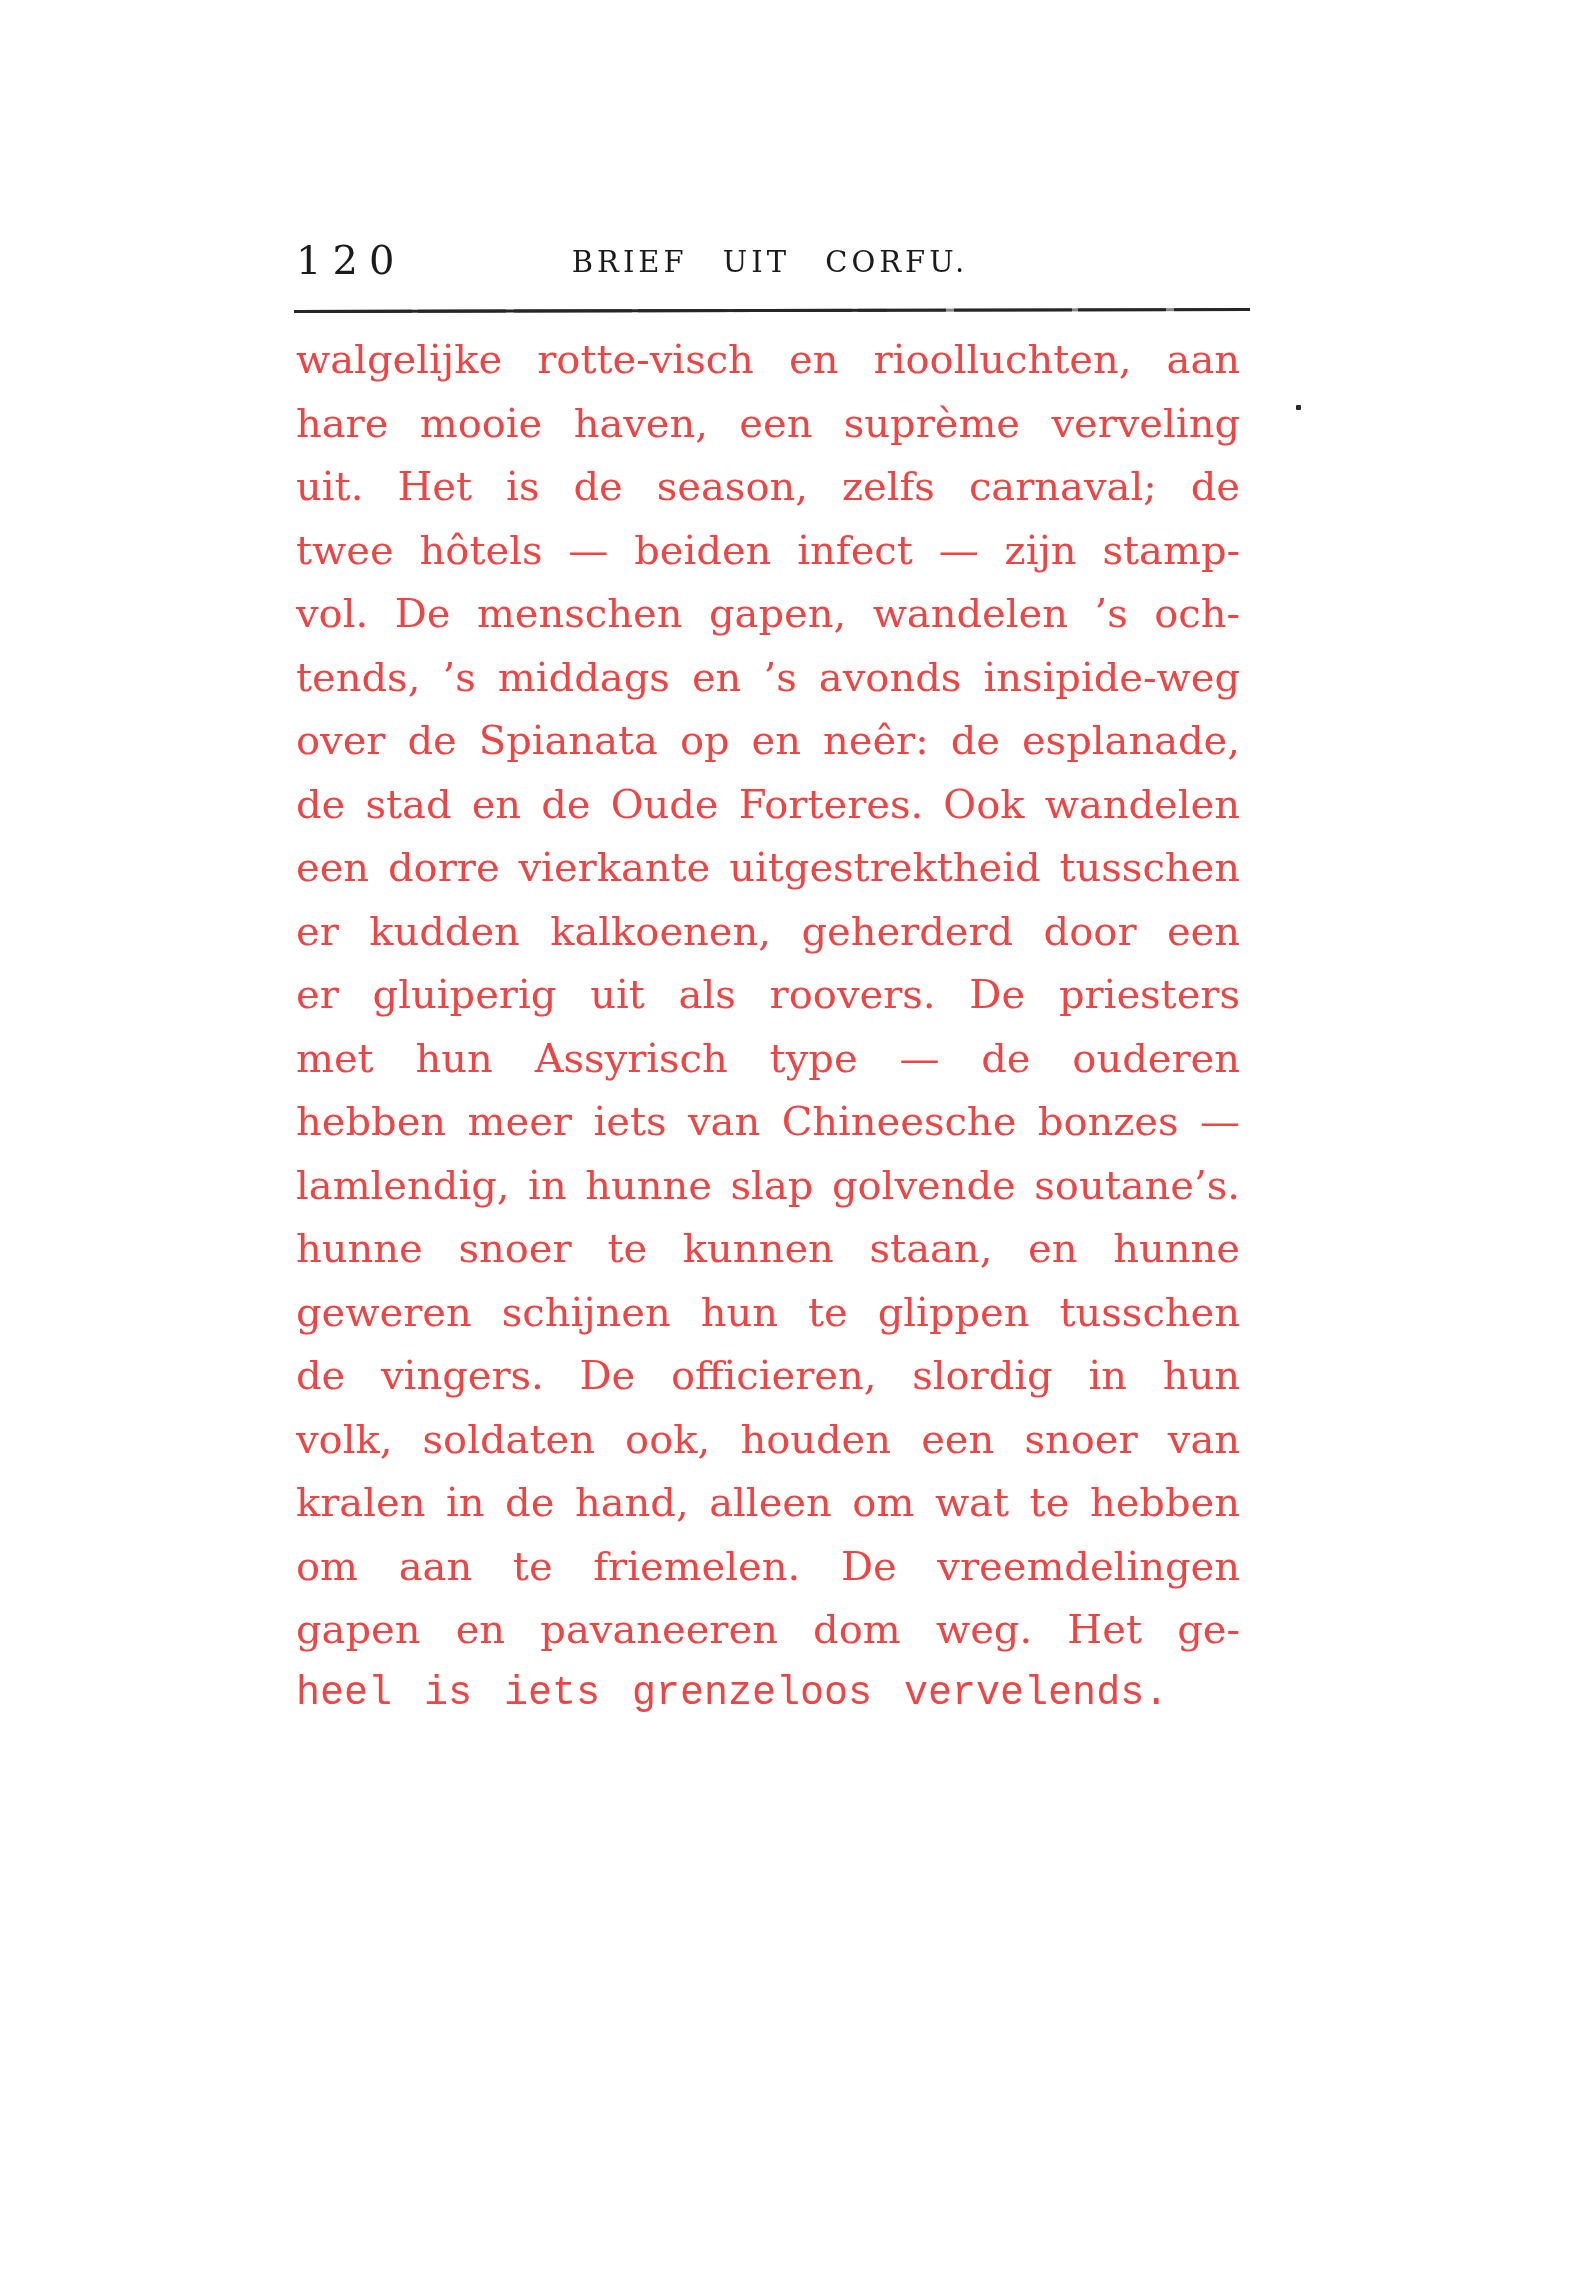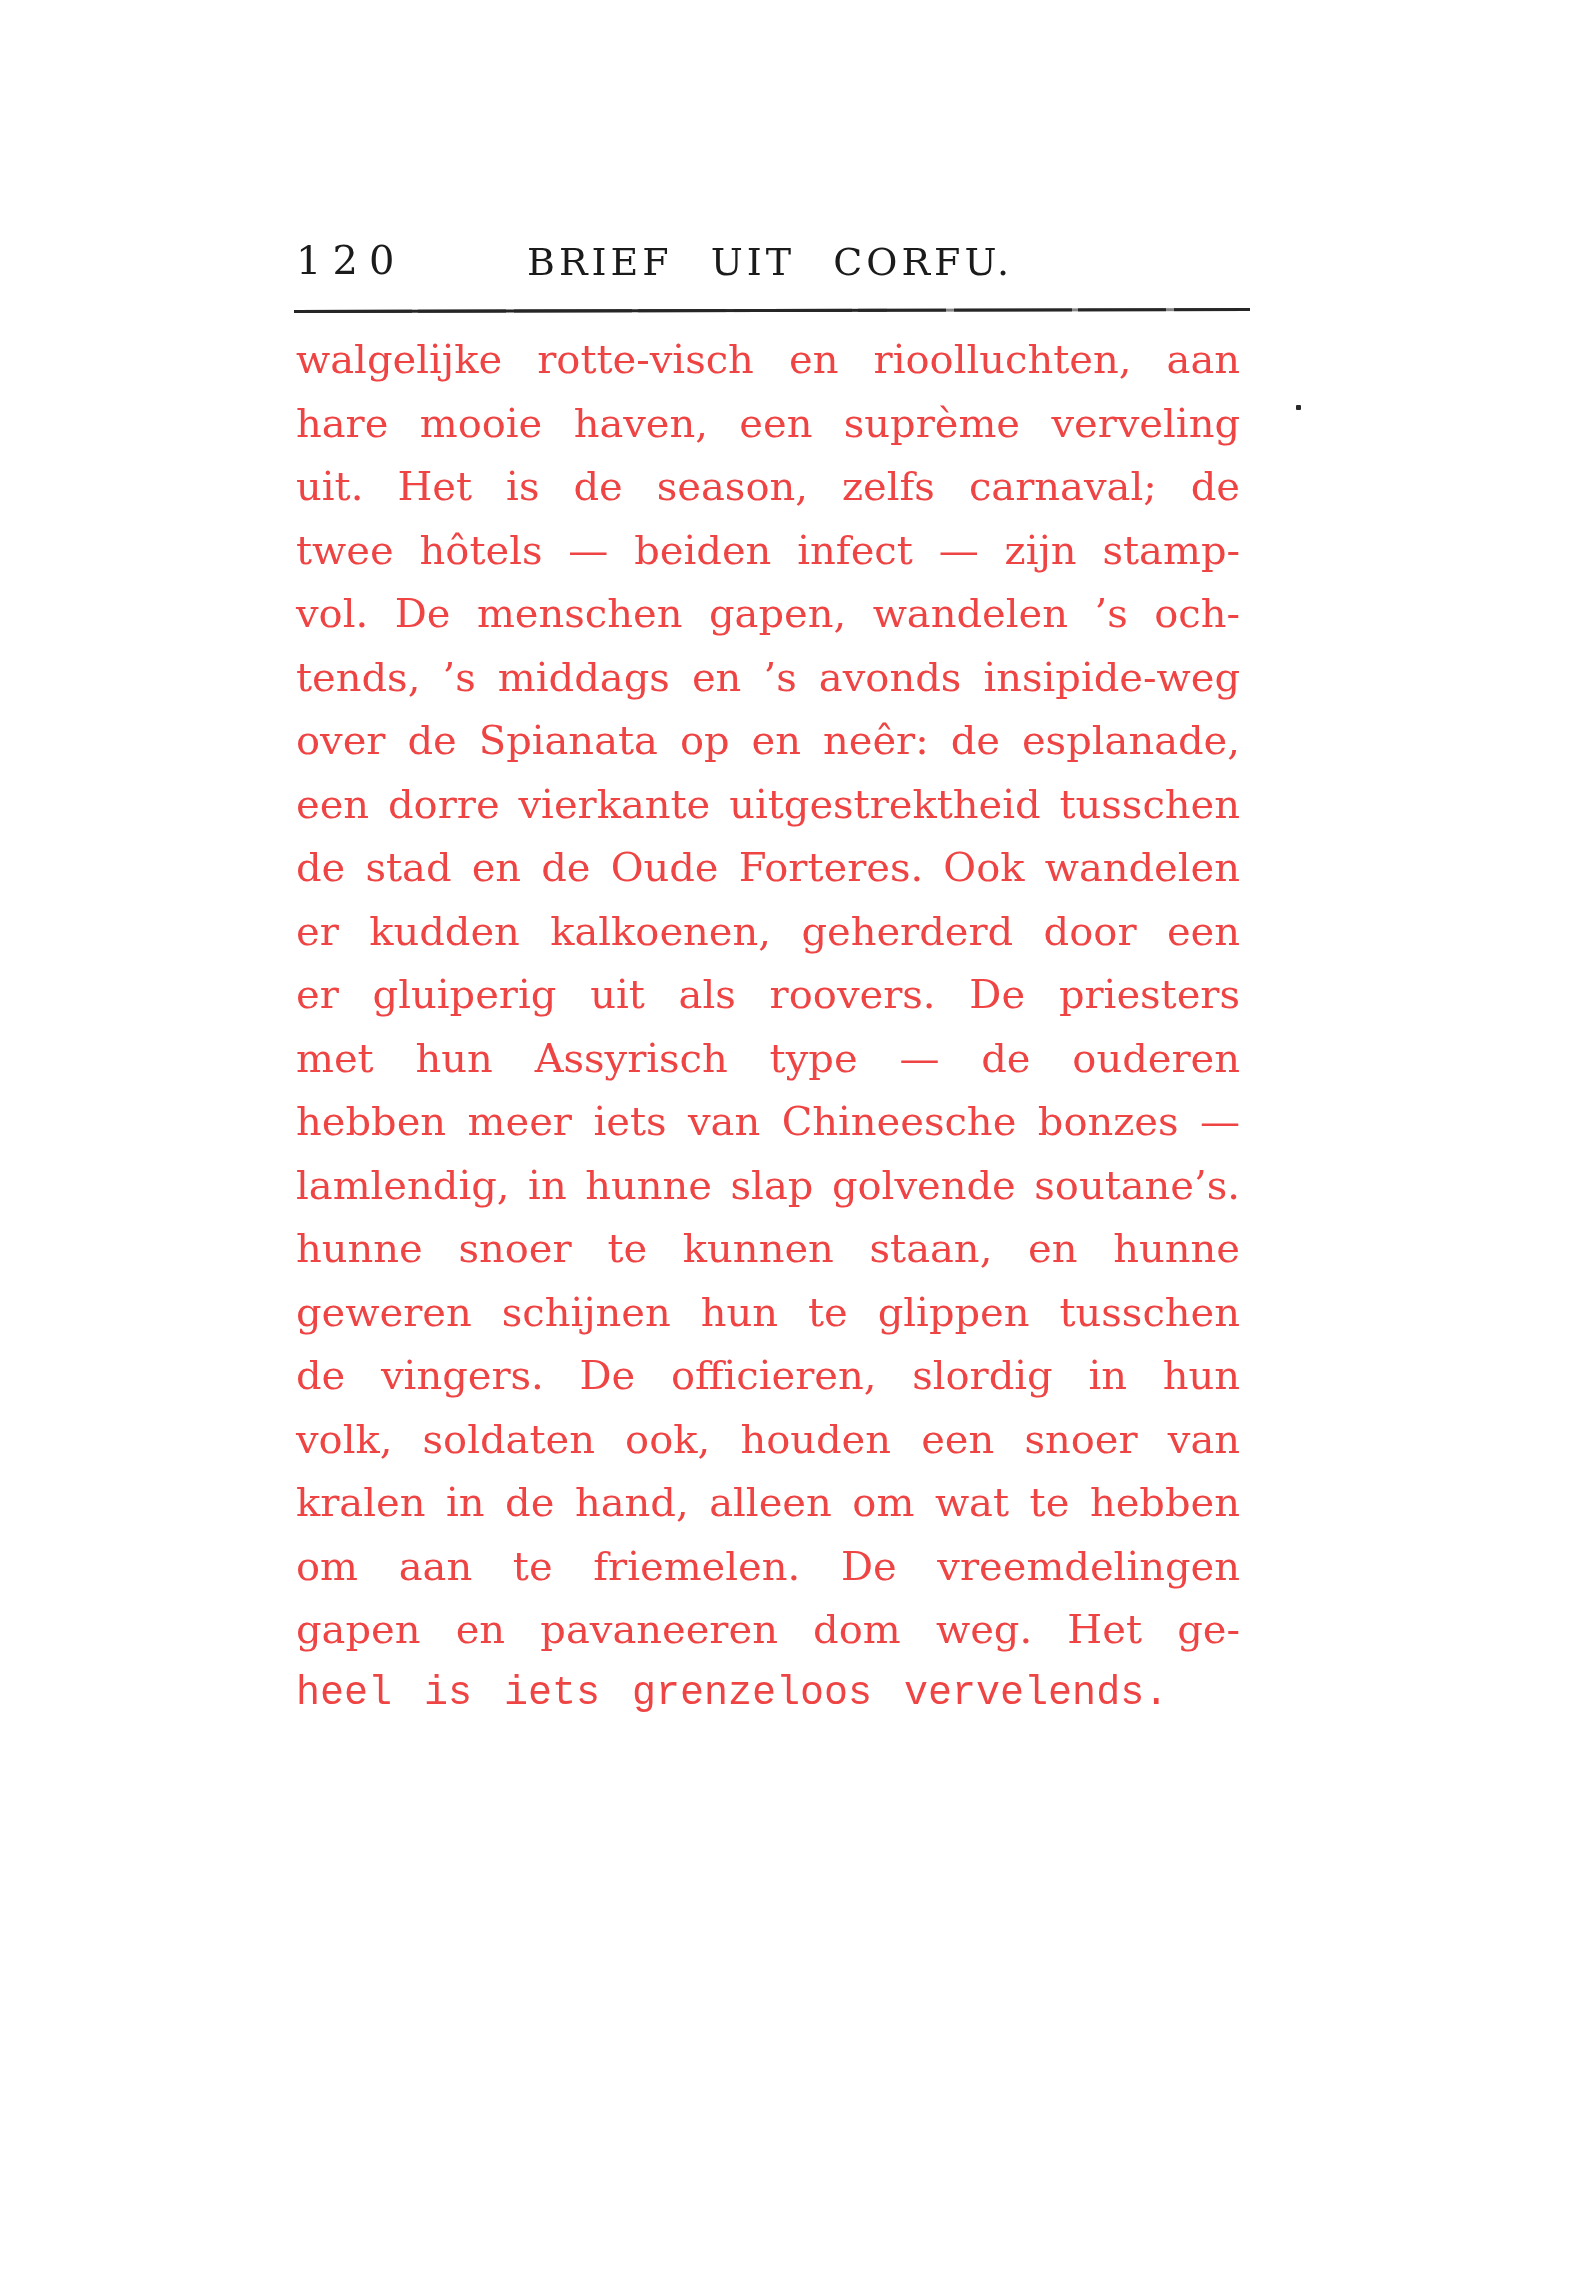--- a/index.html
+++ b/index.html
@@ -33,21 +33,21 @@
     line-height: 44px;
     letter-spacing: 11px;
     color: #1b1b1b;
   }
   .header-title {
     position: absolute;
     left: 0;
     right: 0;
     top: 2px;
     text-align: center;
-    font-size: 38px;
+    font-size: 29px;
     line-height: 44px;
     letter-spacing: 4px;
     word-spacing: 22px;
     color: #1b1b1b;
   }
   
   .header-rule {
     position: absolute;
     top: 309px;
     left: 294px;
@@ -109,22 +109,22 @@
   <div class="header-rule"></div>
 
   <div class="body-text">
     <div class="line">walgelijke rotte-visch en rioolluchten, aan</div>
     <div class="line">hare mooie haven, een suprème verveling</div>
     <div class="line">uit. Het is de season, zelfs carnaval; de</div>
     <div class="line">twee hôtels — beiden infect — zijn stamp-</div>
     <div class="line">vol. De menschen gapen, wandelen ’s och-</div>
     <div class="line">tends, ’s middags en ’s avonds insipide-weg</div>
     <div class="line">over de Spianata op en neêr: de esplanade,</div>
+    <div class="line">de stad en de Oude Forteres. Ook wandelen</div>
     <div class="line">een dorre vierkante uitgestrektheid tusschen</div>
-    <div class="line">de stad en de Oude Forteres. Ook wandelen</div>
     <div class="line">er kudden kalkoenen, geherderd door een</div>
     <div class="line">er gluiperig uit als roovers. De priesters</div>
     <div class="line">met hun Assyrisch type — de ouderen</div>
     <div class="line">hebben meer iets van Chineesche bonzes —</div>
     <div class="line">lamlendig, in hunne slap golvende soutane’s.</div>
     <div class="line">hunne snoer te kunnen staan, en hunne</div>
     <div class="line">geweren schijnen hun te glippen tusschen</div>
     <div class="line">de vingers. De officieren, slordig in hun</div>
     <div class="line">volk, soldaten ook, houden een snoer van</div>
     <div class="line">kralen in de hand, alleen om wat te hebben</div>

